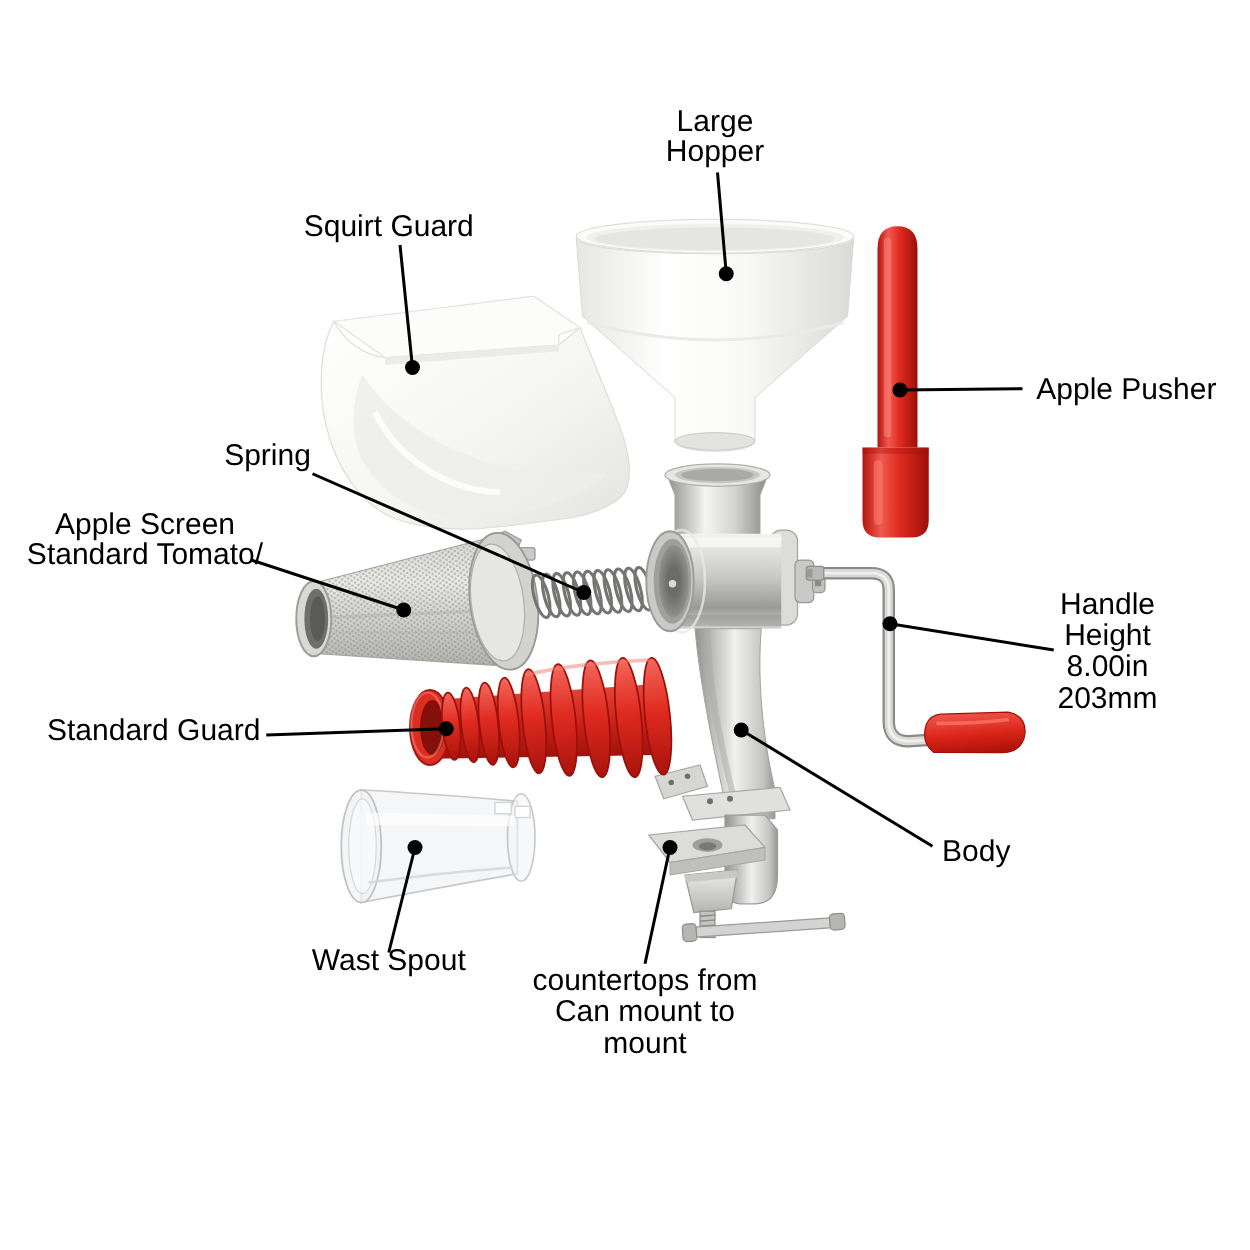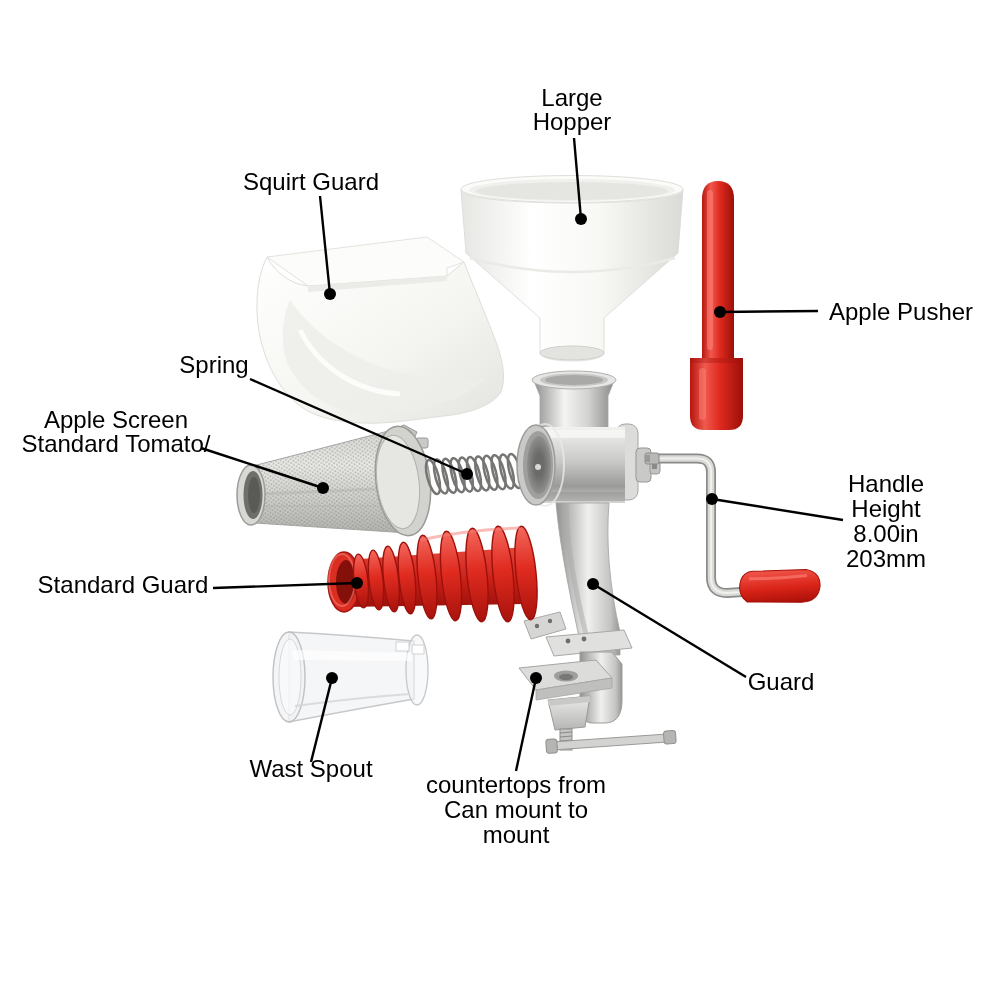--- a/index.html
+++ b/index.html
@@ -304,21 +304,21 @@
   <div class="label center lh25" style="left:886px;top:471px">
       <div class="label-line">Handle</div>
       <div class="label-line">Height</div>
       <div class="label-line">8.00in</div>
       <div class="label-line">203mm</div>
     </div>
   <div class="label center" style="left:123px;top:573px">
       <div class="label-line">Standard Guard</div>
     </div>
   <div class="label center" style="left:781px;top:670px">
-      <div class="label-line">Guard</div>
+      <div class="label-line">Body</div>
     </div>
   <div class="label center" style="left:311px;top:757px">
       <div class="label-line">Wast Spout</div>
     </div>
   <div class="label center lh25" style="left:516px;top:772px">
       <div class="label-line">countertops from</div>
       <div class="label-line">Can mount to</div>
       <div class="label-line">mount</div>
     </div>
 </div>

